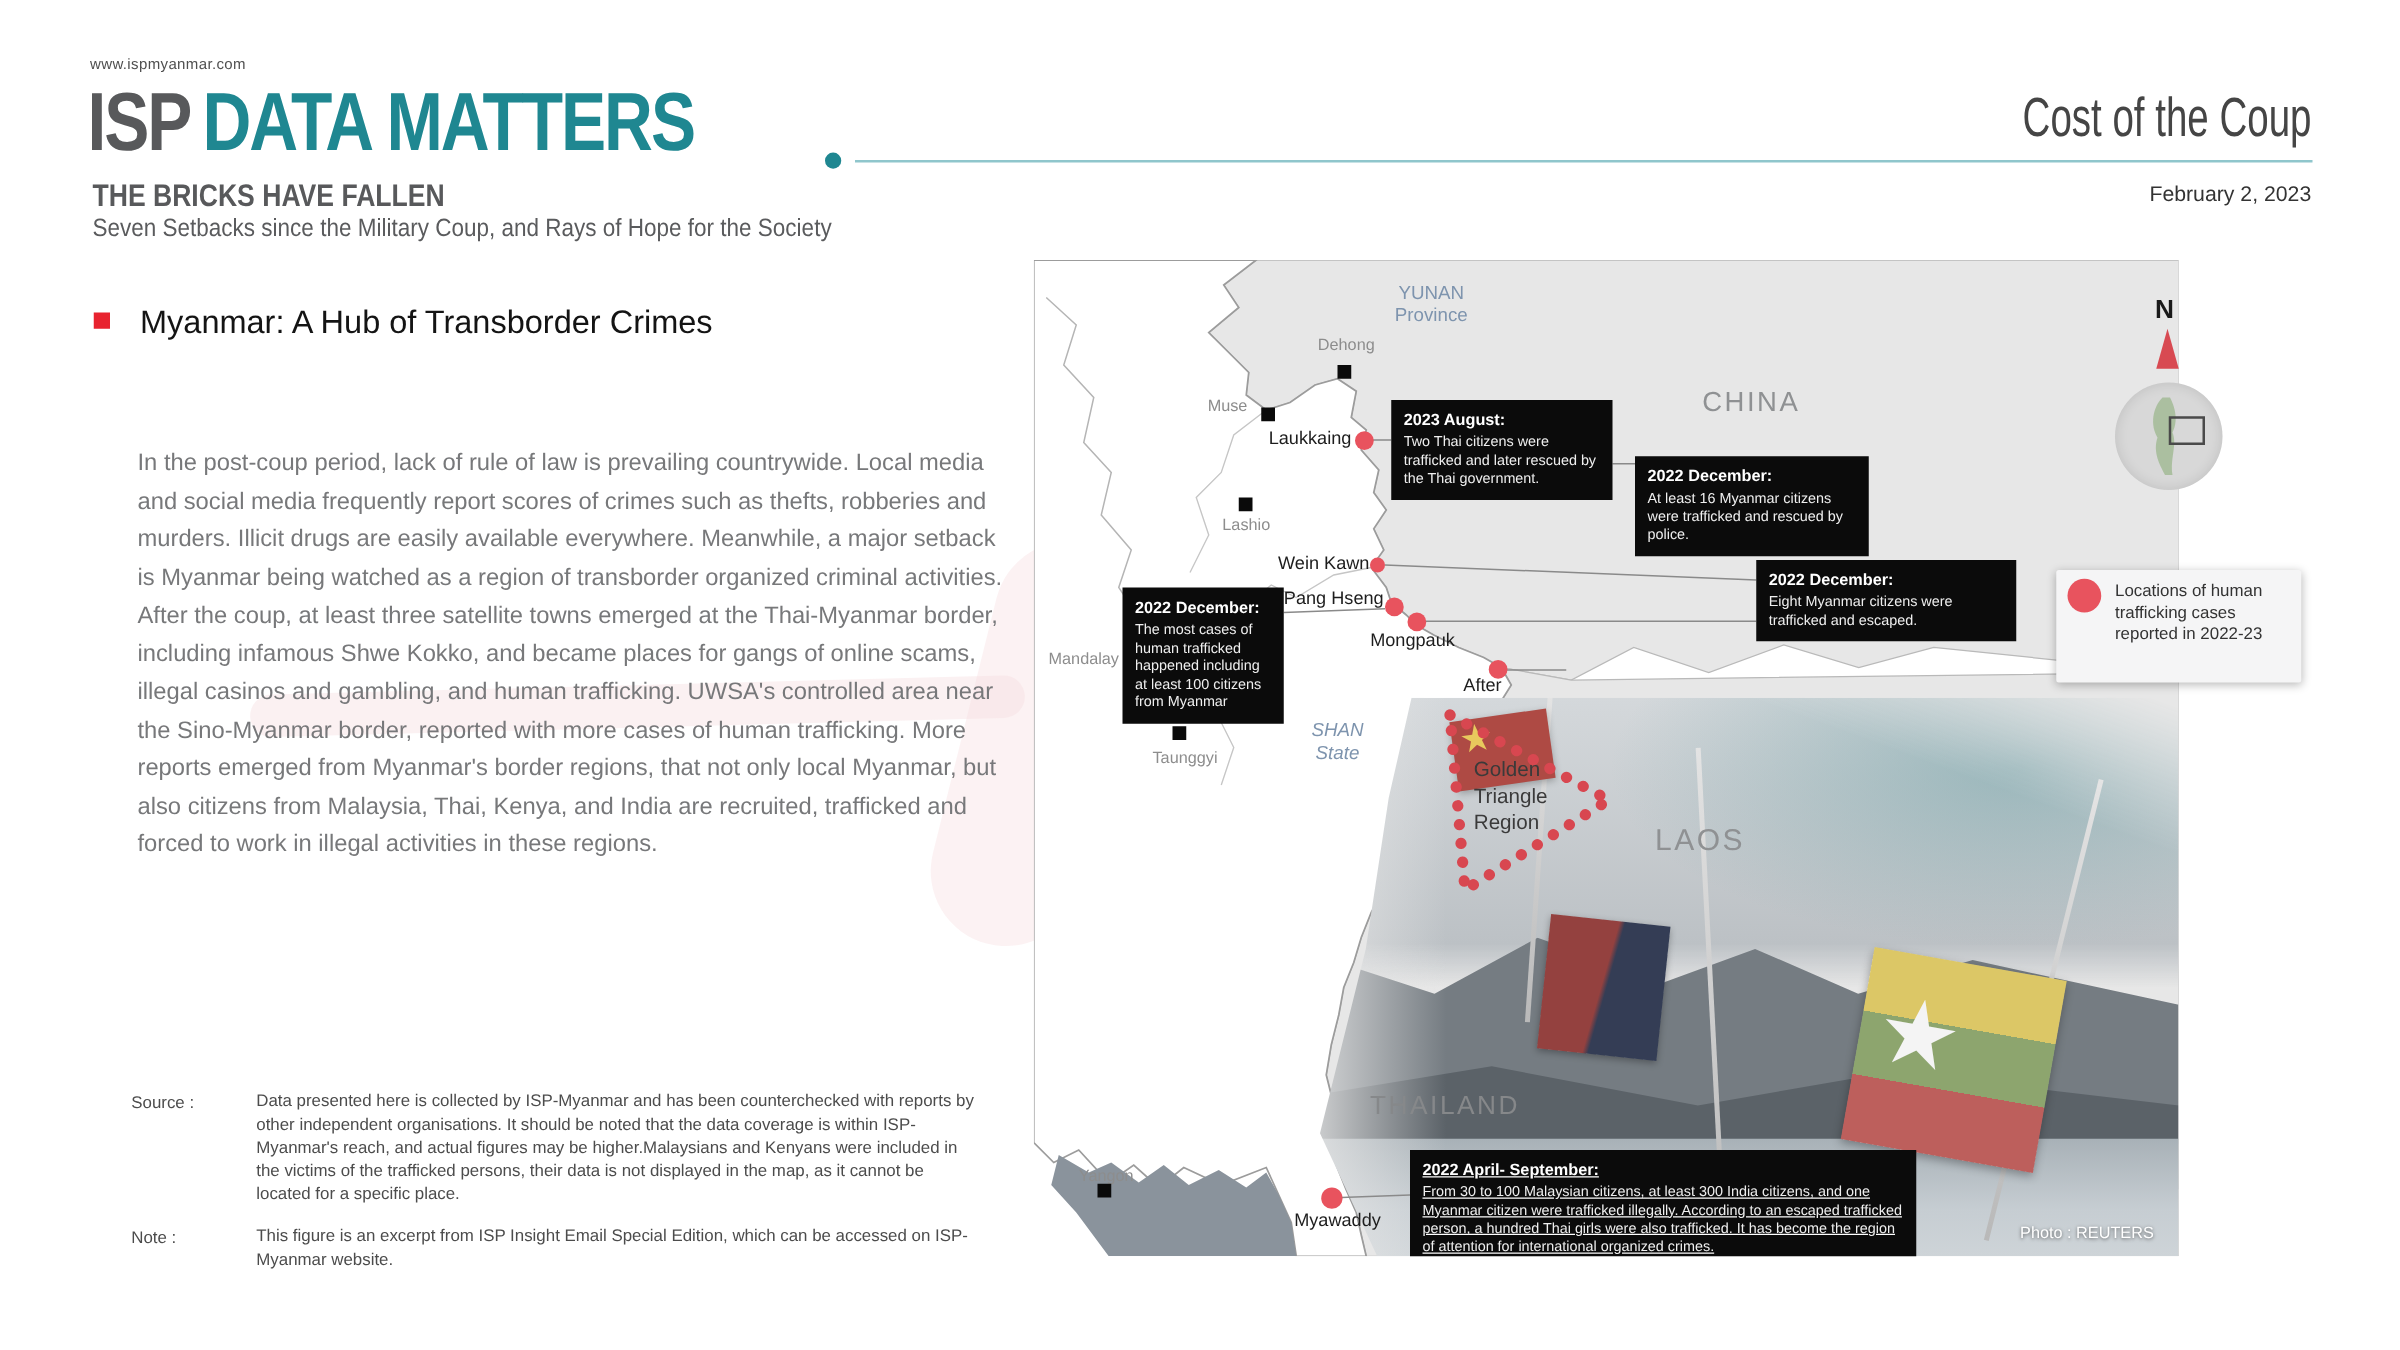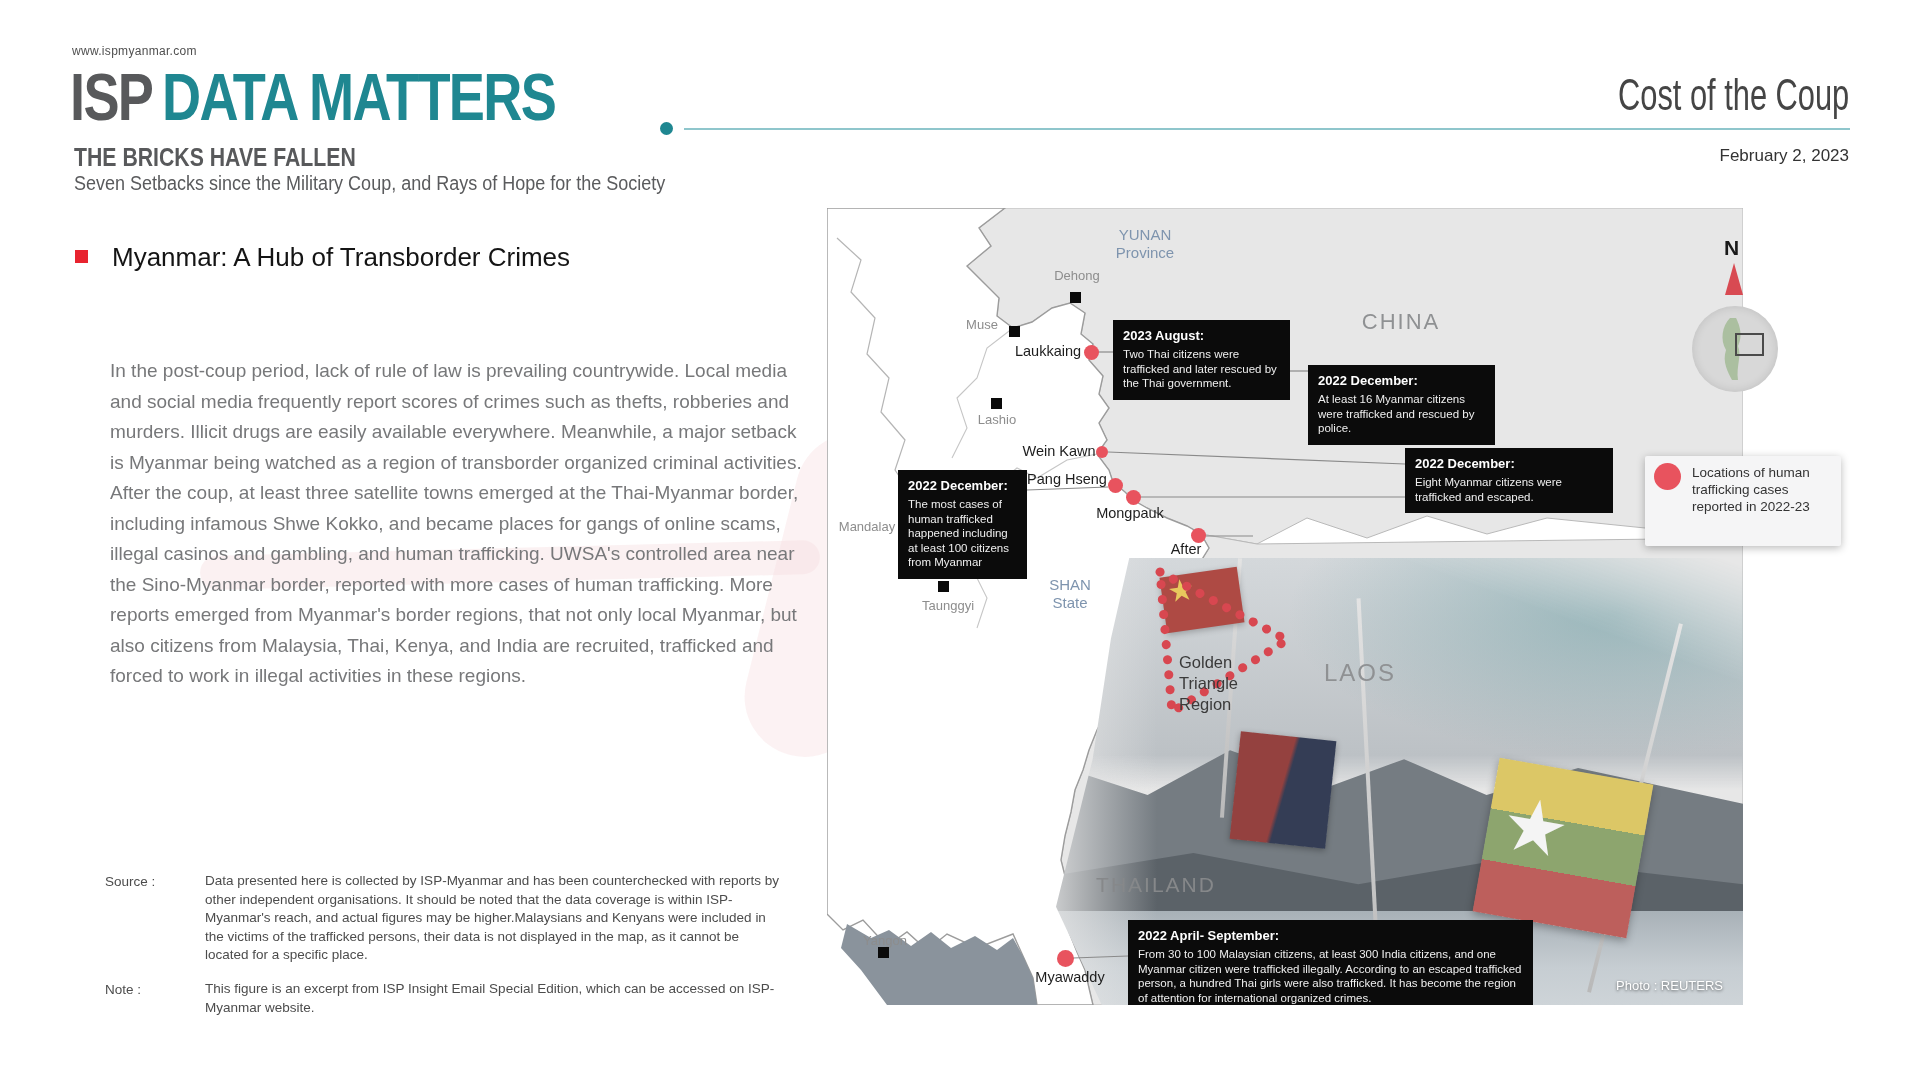--- a/index.html
+++ b/index.html
@@ -178,27 +178,27 @@
       <line x1="313" y1="289" x2="578" y2="289" stroke="#8a8a8a" stroke-width="1.2"></line>
       <line x1="378" y1="328" x2="426" y2="328" stroke="#8a8a8a" stroke-width="1.2"></line>
       <line x1="246" y1="750" x2="301" y2="748" stroke="#8a8a8a" stroke-width="1.2"></line>
     </svg>
 
     <div class="m-label region-label" style="left:318px;top:18px;">
       <div>YUNAN</div>
       <div>Province</div>
     </div>
     <div class="m-label country-label" style="left:574px;top:60px;font-size:22px;">CHINA</div>
-    <div class="m-label region-label" style="left:243px;top:368px;">
+    <div class="m-label region-label" style="left:243px;top:368px;font-style:italic;">
       <div>SHAN</div>
       <div>State</div>
     </div>
     <div class="m-label country-label" style="left:533px;top:410px;font-size:24px;">LAOS</div>
     <div class="m-label country-label" style="left:329px;top:624px;font-size:21px;color:#86888a;">THAILAND</div>
-    <div class="gt-label" style="left:352px;top:398px;margin-top:46px;">Golden
+    <div class="gt-label" style="left:352px;top:398px;">Golden
 Triangle
 Region</div>
 
     <div class="m-label town-gray" style="left:250px;top:60px;">Dehong</div>
     <div class="sq" style="left:243px;top:84px;"></div>
     <div class="m-label town-gray" style="left:155px;top:109px;">Muse</div>
     <div class="sq" style="left:182px;top:118px;"></div>
     <div class="sq" style="left:164px;top:190px;"></div>
     <div class="m-label town-gray" style="left:170px;top:204px;">Lashio</div>
     <div class="m-label town-gray" style="left:40px;top:311px;">Mandalay</div>
@@ -230,21 +230,21 @@
       <div class="co-text">At least 16 Myanmar citizens were trafficked and rescued by police.</div>
     </div>
     <div class="callout" style="left:578px;top:240px;width:208px;min-height:58px;">
       <div class="co-title">2022 December:</div>
       <div class="co-text">Eight Myanmar citizens were trafficked and escaped.</div>
     </div>
     <div class="callout" style="left:71px;top:262px;width:129px;min-height:100px;">
       <div class="co-title">2022 December:</div>
       <div class="co-text">The most cases of human trafficked happened including at least 100 citizens from Myanmar</div>
     </div>
-    <div class="callout" style="left:301px;top:712px;width:405px;min-height:82px;">
+    <div class="callout" style="left:301px;top:712px;width:405px;min-height:82px;text-decoration:underline;">
       <div class="co-title">2022 April- September:</div>
       <div class="co-text">From 30 to 100 Malaysian citizens, at least 300 India citizens, and one Myanmar citizen were trafficked illegally. According to an escaped trafficked person, a hundred Thai girls were also trafficked. It has become the region of attention for international organized crimes.</div>
     </div>
 
     <div class="photo-credit">Photo : REUTERS</div>
   </div>
 
   <div class="abs legend">
     <div class="dot"></div>
     <div class="legend-text">Locations of human trafficking cases reported in 2022-23</div>

